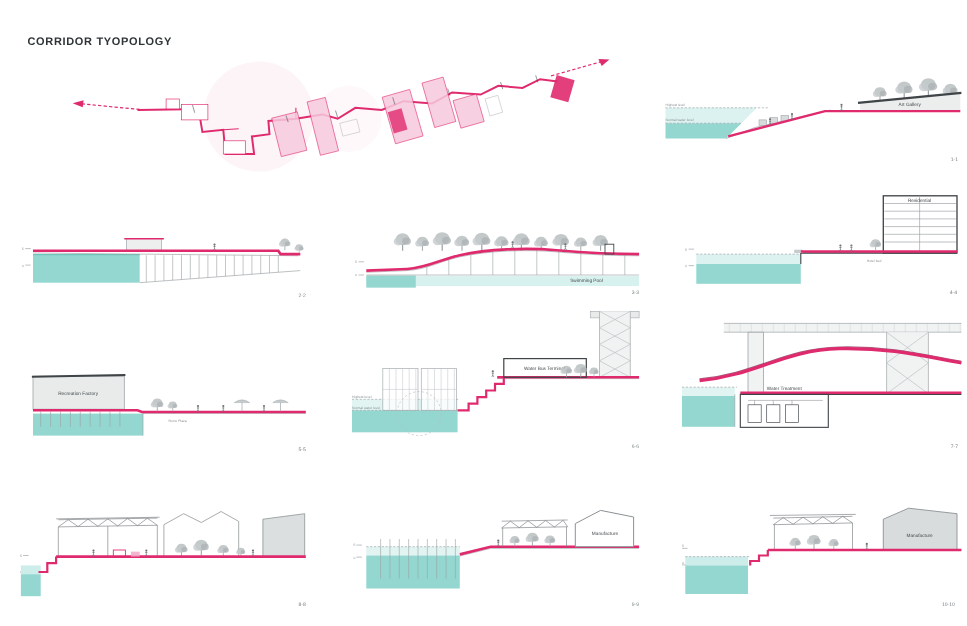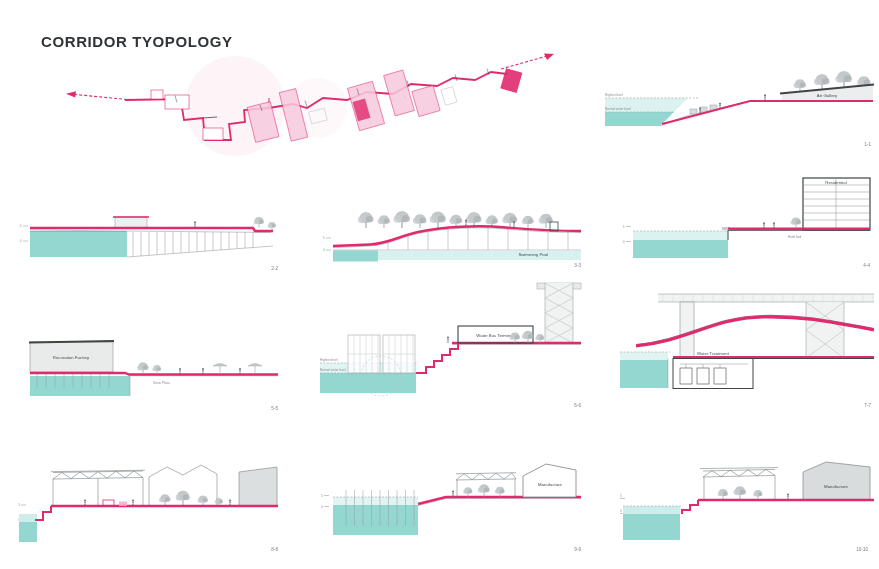--- a/index.html
+++ b/index.html
@@ -1,18 +1,18 @@
 <!DOCTYPE html>
 <html><head>
 <meta charset="utf-8">
 <style>
   *{margin:0;padding:0;box-sizing:border-box}
   html,body{width:879px;height:569px;background:#ffffff;overflow:hidden;position:relative;
     font-family:"Liberation Sans",sans-serif}
-  .sheet-title{position:absolute;left:41px;top:33px;font-size:15px;font-weight:bold;
+  .sheet-title{position:absolute;left:25px;top:33px;font-size:10px;font-weight:bold;
     letter-spacing:.6px;color:#2f3437}
   .panel{position:absolute}
   svg{display:block;width:100%;height:100%;overflow:visible}
   svg text{font-family:"Liberation Sans",sans-serif}
   .pink{stroke:#E02A6E;fill:none}
   .pinkfill{fill:#E02A6E}
   .water{fill:#93D7D0}
   .wlight{fill:#CDEDEA}
   .gline{stroke:#9BA1A4;stroke-width:.6;fill:none}
   .dark{stroke:#3F4447;fill:none}

